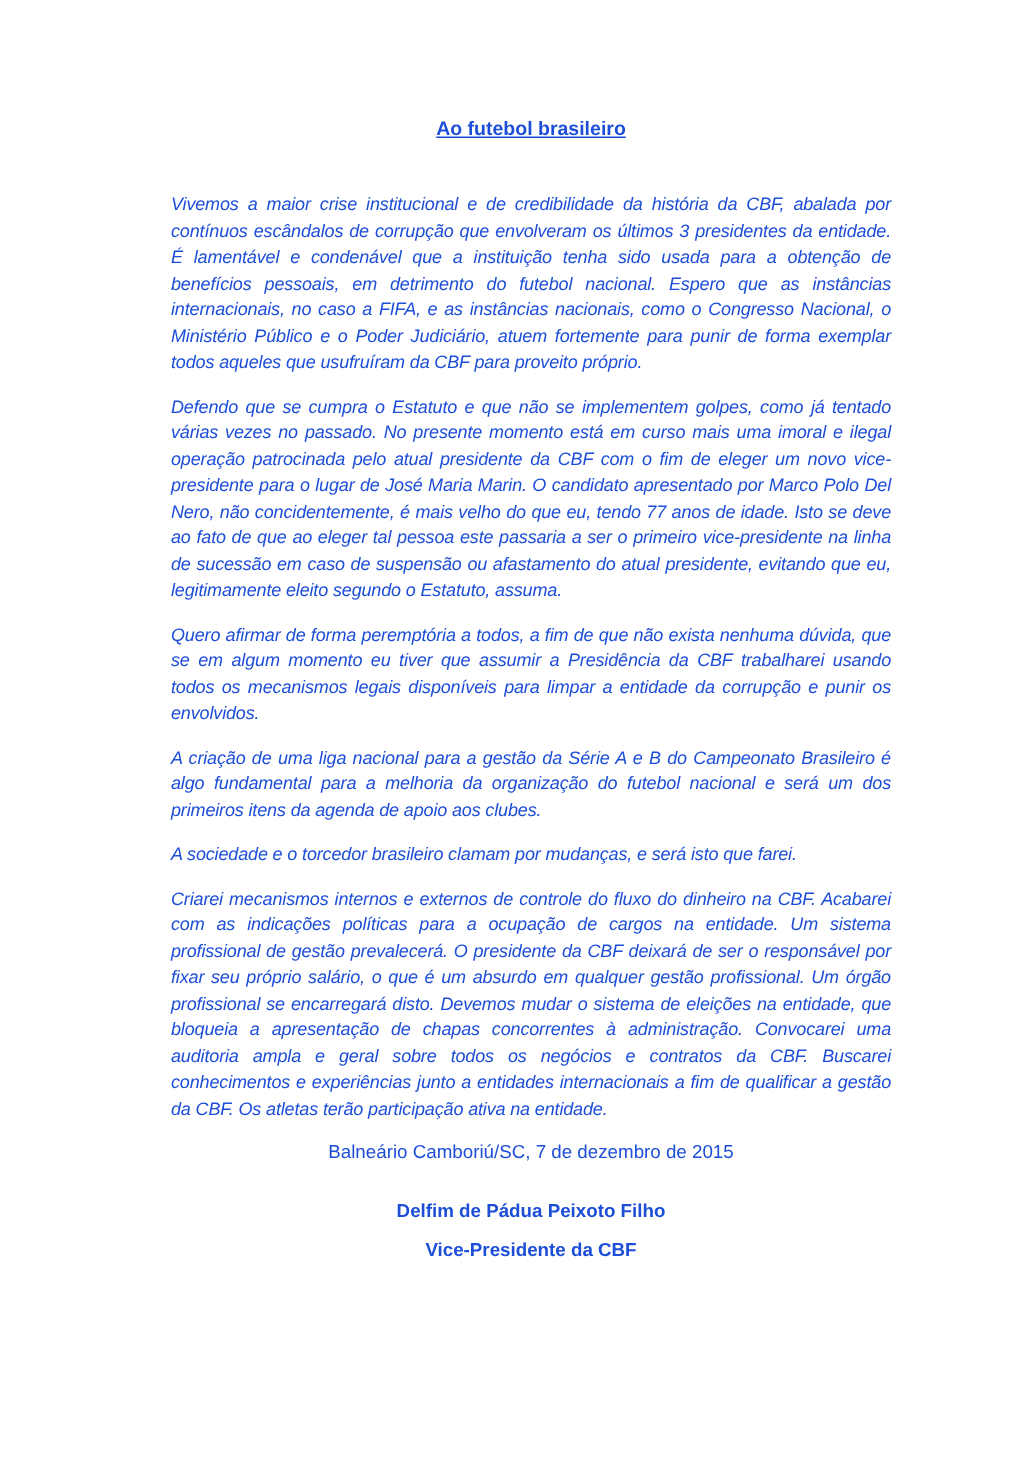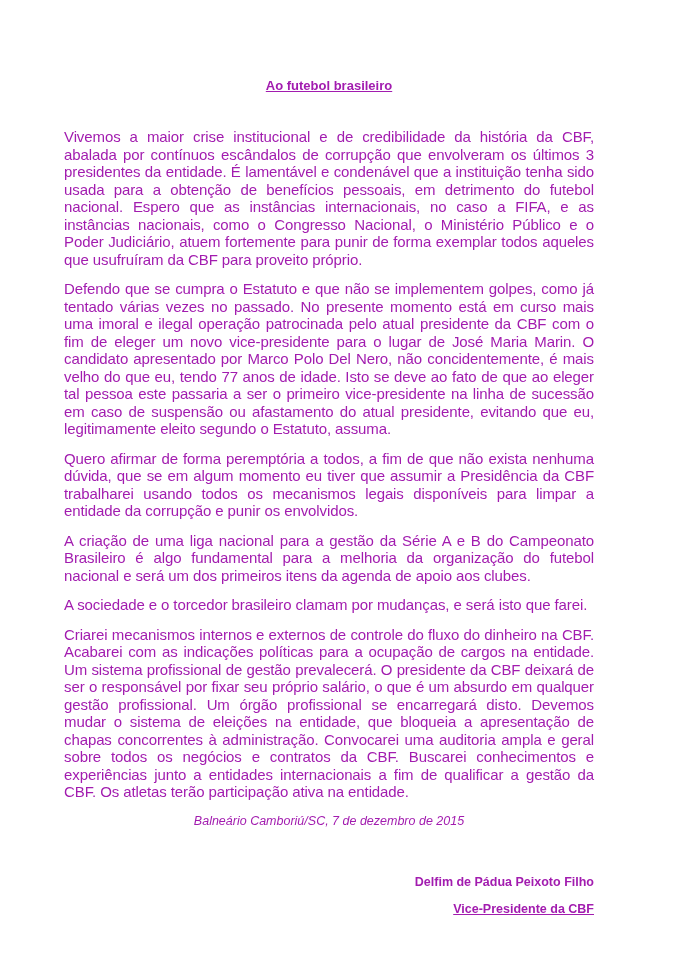--- a/index.html
+++ b/index.html
@@ -7,62 +7,61 @@
     padding: 0;
     background: #ffffff;
   }
   .page {
     position: relative;
     width: 690px;
     height: 975px;
     margin: 0 auto;
     background: #ffffff;
     box-sizing: border-box;
-    padding: 78px 96px 0 64px;
+    padding: 78px 96px 0 114px;
     font-family: "Liberation Sans", sans-serif;
-    color: #a21caf;
+    color: #1d4ed8;
     overflow: hidden;
   }
   .doc-title {
     margin: 0 0 34px 0;
     text-align: center;
     font-size: 13px;
     line-height: 16px;
     font-weight: bold;
     text-decoration: underline;
   }
   .body-text p {
     margin: 0 0 12px 0;
-    font-size: 15px;
+    font-size: 12px;
     line-height: 17.5px;
     letter-spacing: -0.1px;
     text-align: justify;
     text-justify: inter-word;
+    font-style: italic;
   }
   .dateline {
     margin: 12px;
     font-size: 12.5px;
     line-height: 17.5px;
     text-align: center;
-    font-style: italic;
   }
   .signature {
-    margin-top: 44px;
-    text-align: right;
+    margin-top: 21px;
+    text-align: center;
   }
   .sig-name,
   .sig-role {
     margin: 0;
     font-size: 12.5px;
     line-height: 17.5px;
     font-weight: bold;
   }
   .sig-role {
     margin-top: 9px;
-    text-decoration: underline;
   }
 </style>
 </head>
 <body>
 
 <div class="page">
 
   <h1 class="doc-title">Ao futebol brasileiro</h1>
 
   <div class="body-text">

